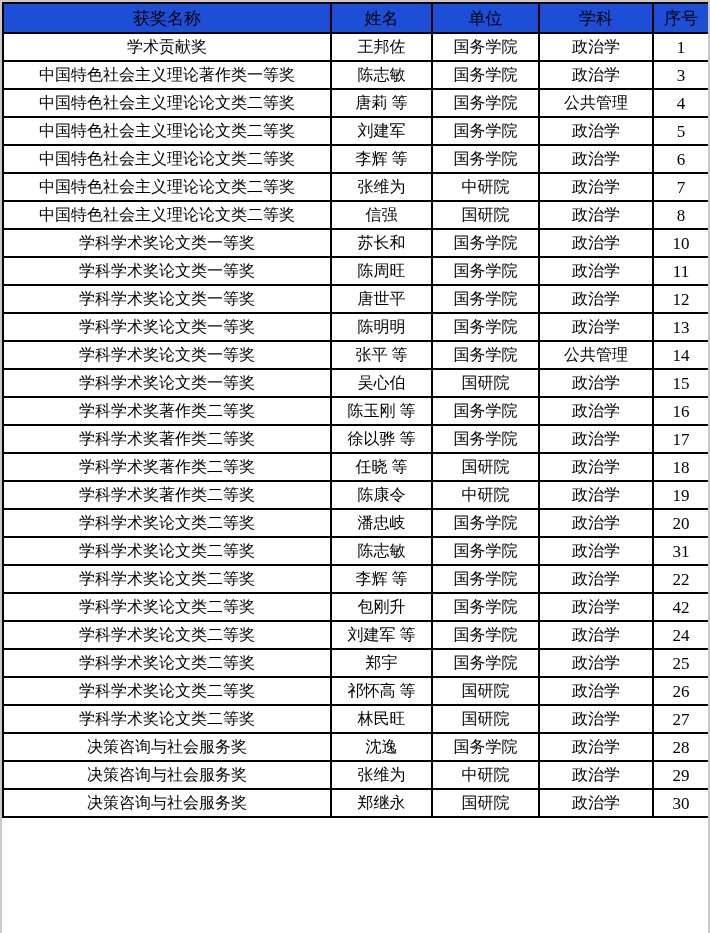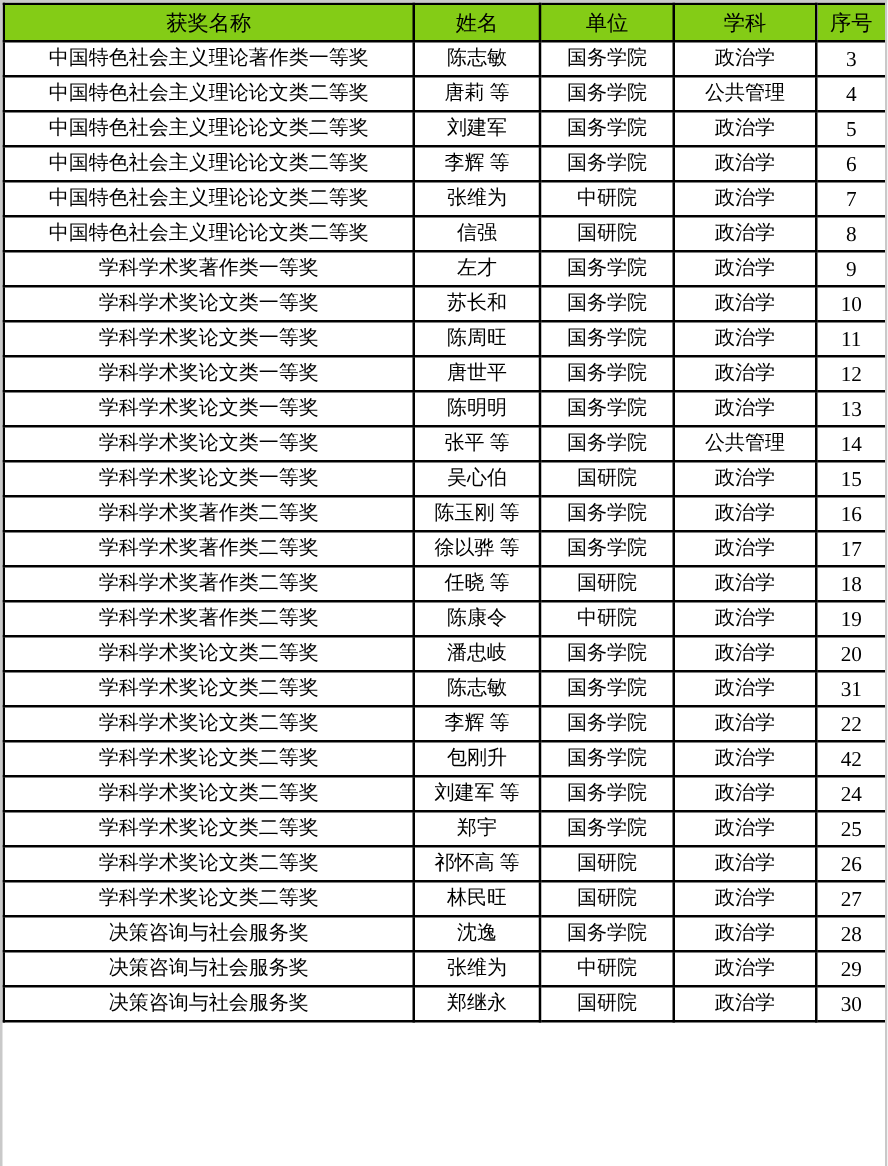--- a/index.html
+++ b/index.html
@@ -36,21 +36,21 @@
     height: 28px;
     font-size: 16px;
     color: #000000;
     font-weight: normal;
     white-space: nowrap;
     overflow: hidden;
     line-height: 1;
     padding: 0 2px;
   }
   table.awards thead th {
-    background: #84cc16;
+    background: #1d4ed8;
     height: 30px;
     font-size: 17px;
   }
   table.awards td.idx-cell {
     font-size: 17px;
   }
 </style>
 </head>
 <body>
 
@@ -67,20 +67,27 @@
       <tr>
         <th>获奖名称</th>
         <th>姓名</th>
         <th>单位</th>
         <th>学科</th>
         <th>序号</th>
       </tr>
     </thead>
     <tbody>
         <tr>
+          <td>学术贡献奖</td>
+          <td>王邦佐</td>
+          <td>国务学院</td>
+          <td>政治学</td>
+          <td class="idx-cell">1</td>
+        </tr>
+        <tr>
           <td>中国特色社会主义理论著作类一等奖</td>
           <td>陈志敏</td>
           <td>国务学院</td>
           <td>政治学</td>
           <td class="idx-cell">3</td>
         </tr>
         <tr>
           <td>中国特色社会主义理论论文类二等奖</td>
           <td>唐莉 等</td>
           <td>国务学院</td>
@@ -107,27 +114,20 @@
           <td>中研院</td>
           <td>政治学</td>
           <td class="idx-cell">7</td>
         </tr>
         <tr>
           <td>中国特色社会主义理论论文类二等奖</td>
           <td>信强</td>
           <td>国研院</td>
           <td>政治学</td>
           <td class="idx-cell">8</td>
-        </tr>
-        <tr>
-          <td>学科学术奖著作类一等奖</td>
-          <td>左才</td>
-          <td>国务学院</td>
-          <td>政治学</td>
-          <td class="idx-cell">9</td>
         </tr>
         <tr>
           <td>学科学术奖论文类一等奖</td>
           <td>苏长和</td>
           <td>国务学院</td>
           <td>政治学</td>
           <td class="idx-cell">10</td>
         </tr>
         <tr>
           <td>学科学术奖论文类一等奖</td>

